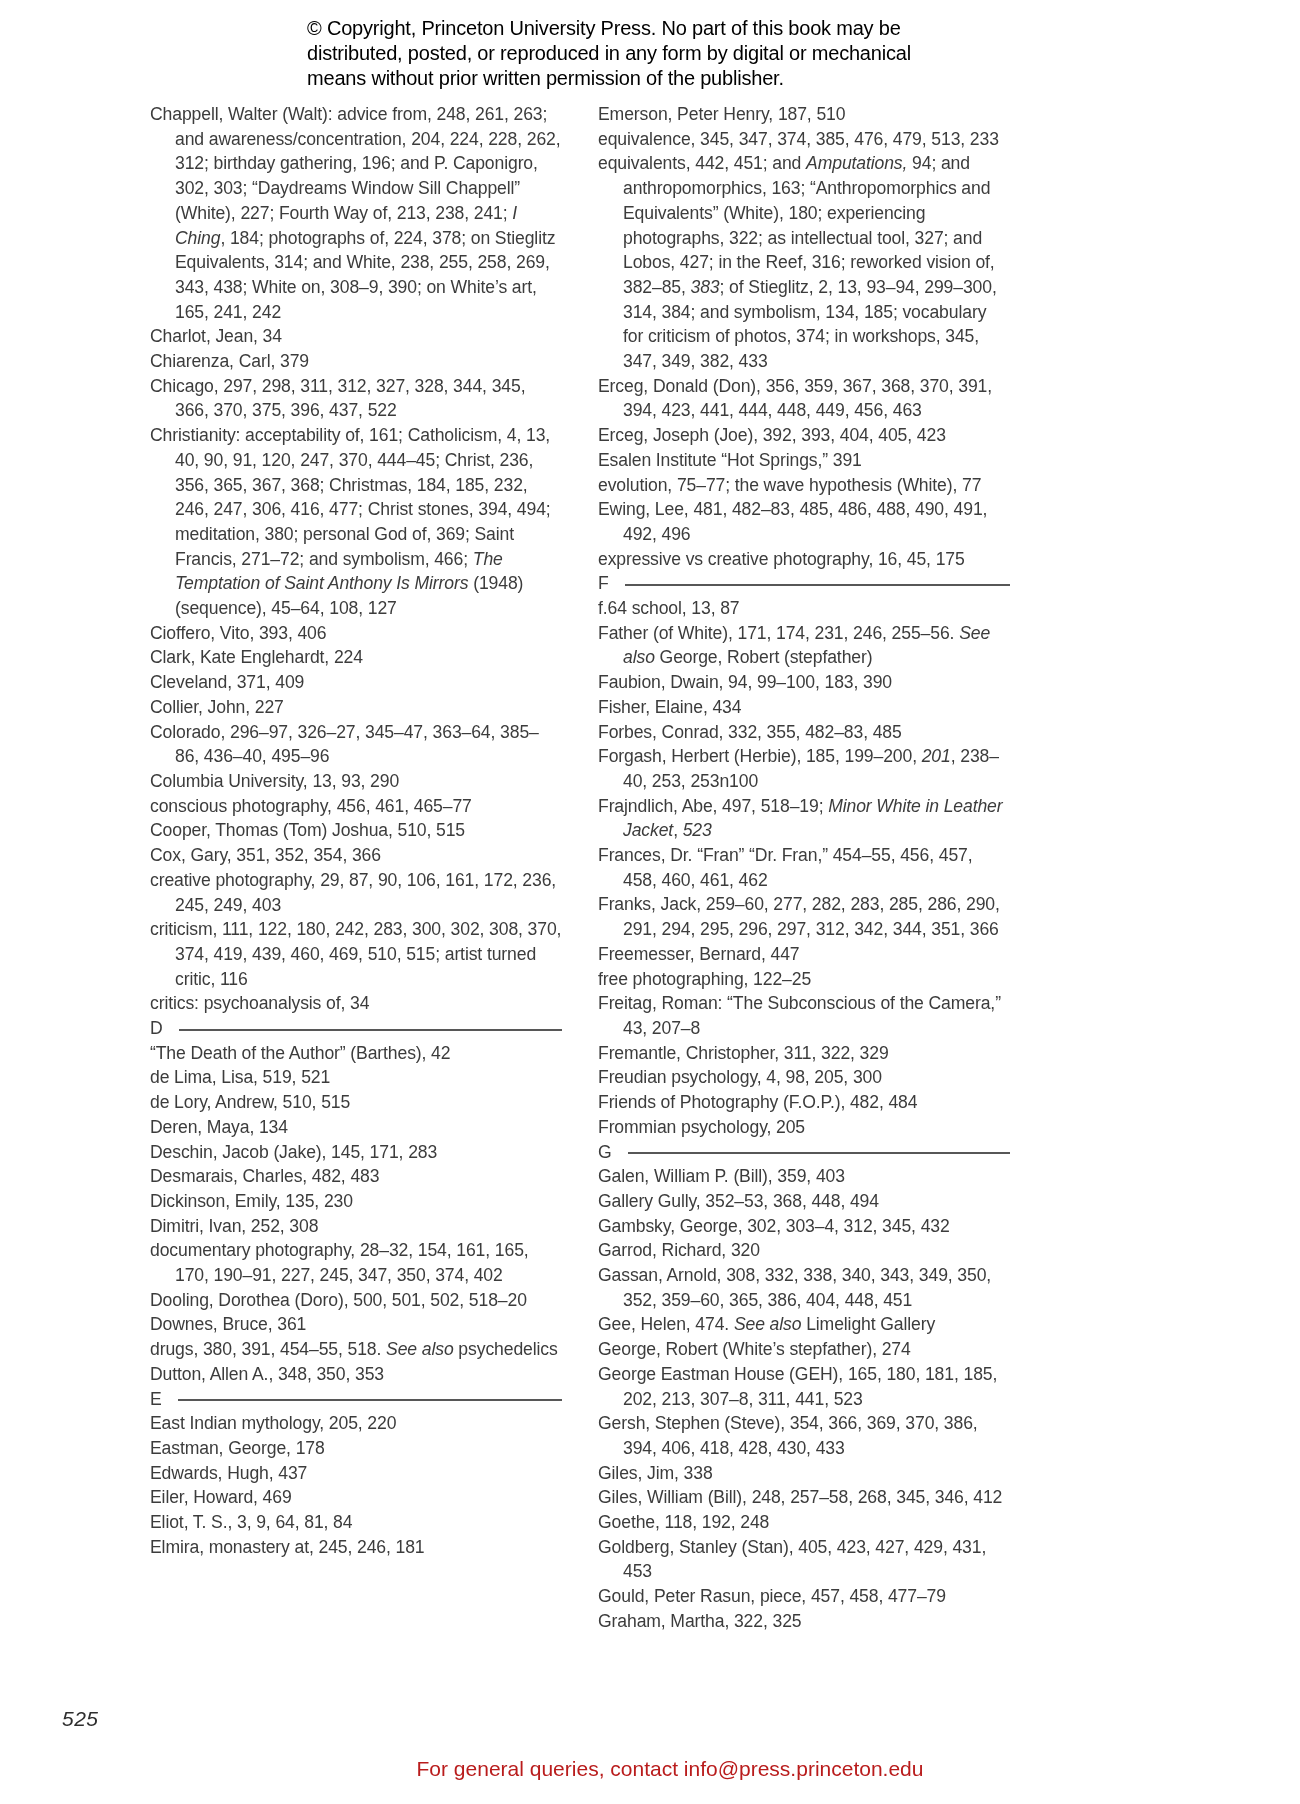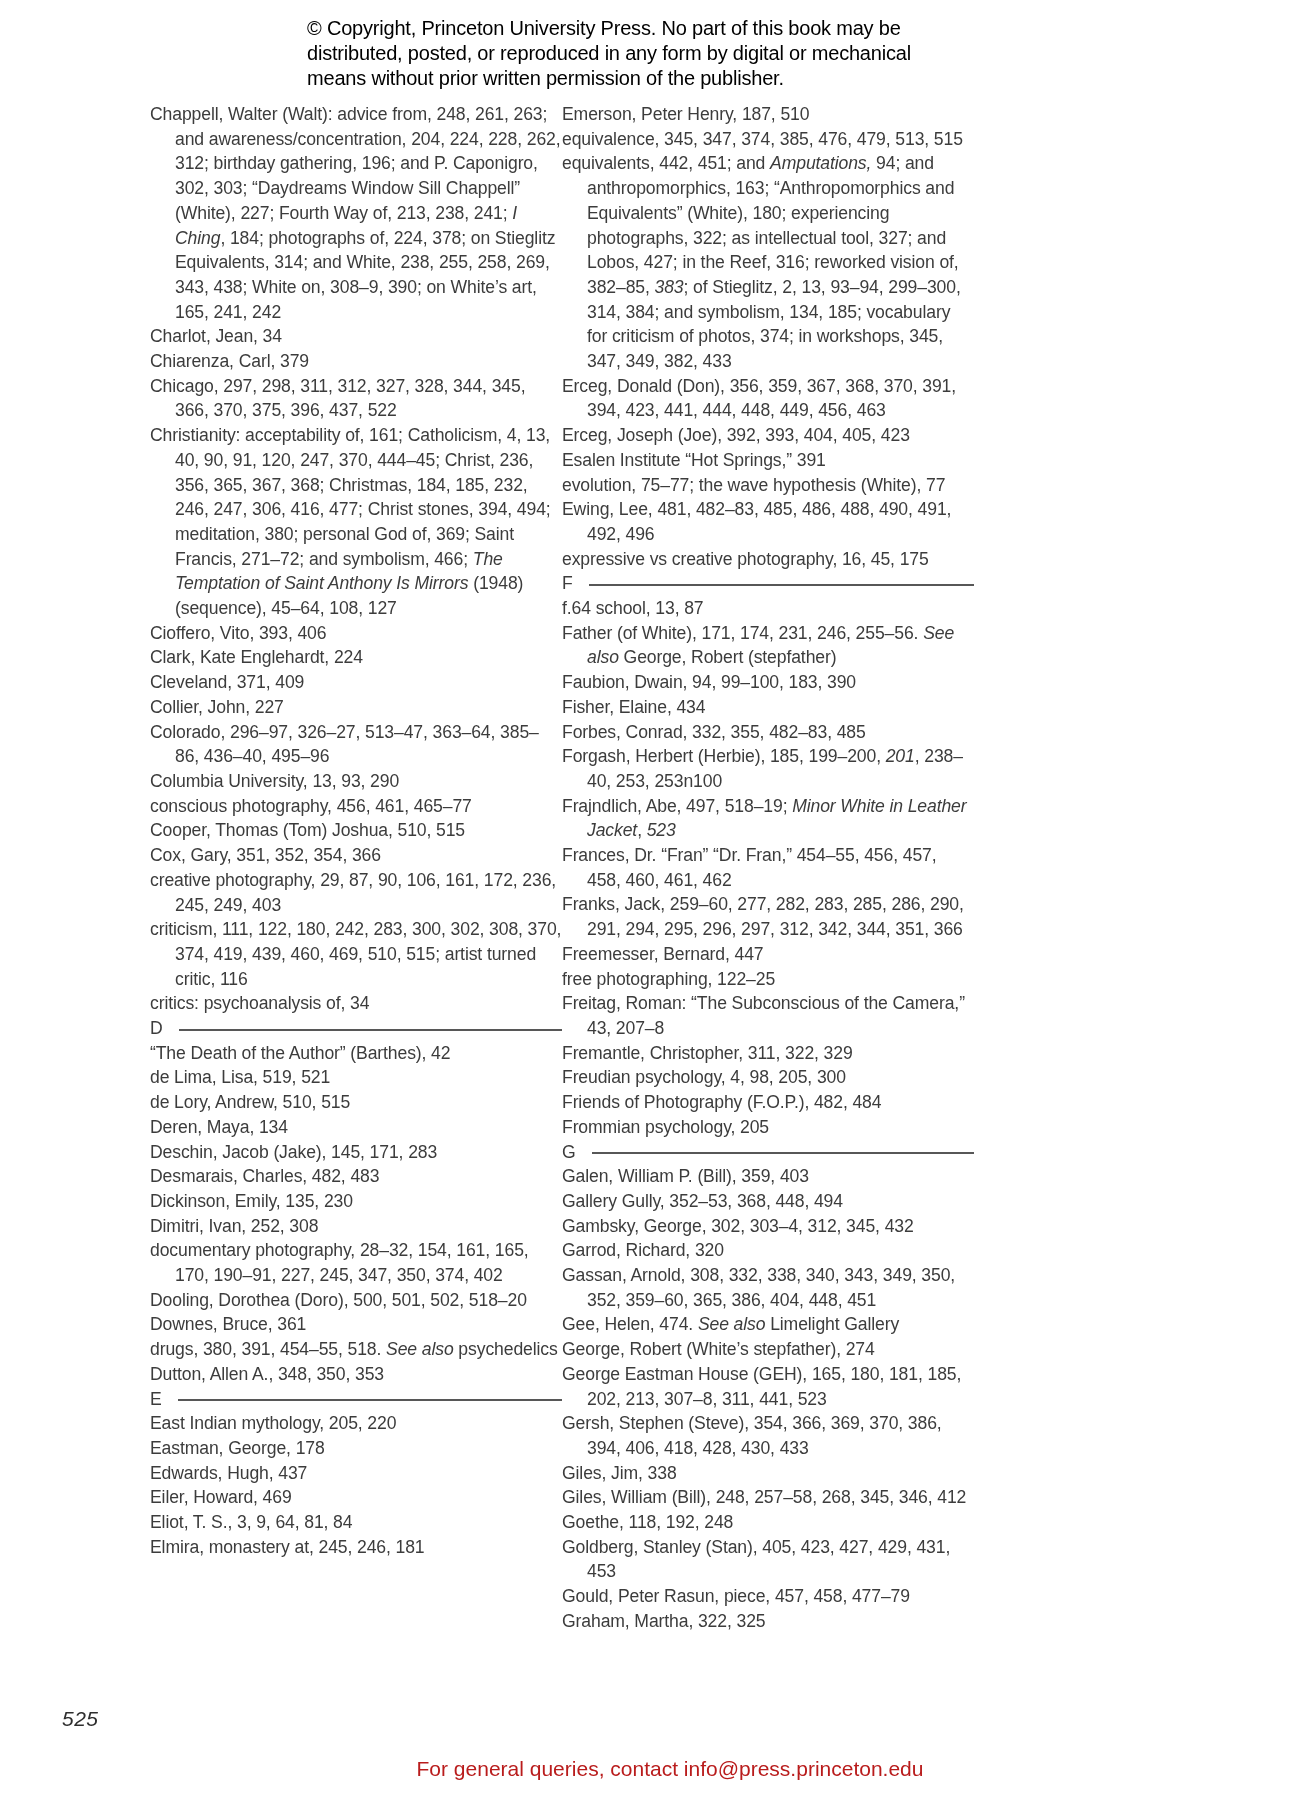--- a/index.html
+++ b/index.html
@@ -6,21 +6,21 @@
   body{
     width:1300px;height:1804px;position:relative;background:#ffffff;
     font-family:"Liberation Sans",sans-serif;
   }
   .copyright{
     position:absolute;left:307px;top:16px;width:700px;
     font-size:20px;line-height:25px;color:#000;
     letter-spacing:-0.2px;
   }
   .index{
-    position:absolute;left:150px;top:102px;display:flex;
+    position:absolute;left:150px;top:102px;display:flex;gap:36px;
   }
   .col{
     width:412px;font-size:17.6px;line-height:24.7px;color:#3c3c3c;
     letter-spacing:-0.12px;
   }
   .entry{padding-left:25px;text-indent:-25px;}
   .entry em{font-style:italic;}
   .section-row{display:flex;align-items:center;height:24.7px;}
   .sec-letter{flex:0 0 auto;}
   .sec-rule{flex:1 1 auto;border-top:2px solid #575757;margin-left:16px;margin-top:3px;}
@@ -47,21 +47,21 @@
   <div class="col" id="col-left">
       <div class="entry"><span>Chappell, Walter (Walt): advice from, 248, 261, 263; and awareness/concentration, 204, 224, 228, 262, 312; birthday gathering, 196; and P. Caponigro, 302, 303; “Daydreams Window Sill Chappell” (White), 227; Fourth Way of, 213, 238, 241; </span><em>I Ching</em><span>, 184; photographs of, 224, 378; on Stieglitz Equivalents, 314; and White, 238, 255, 258, 269, 343, 438; White on, 308–9, 390; on White’s art, 165, 241, 242</span></div>
       <div class="entry"><span>Charlot, Jean, 34</span></div>
       <div class="entry"><span>Chiarenza, Carl, 379</span></div>
       <div class="entry"><span>Chicago, 297, 298, 311, 312, 327, 328, 344, 345, 366, 370, 375, 396, 437, 522</span></div>
       <div class="entry"><span>Christianity: acceptability of, 161; Catholicism, 4, 13, 40, 90, 91, 120, 247, 370, 444–45; Christ, 236, 356, 365, 367, 368; Christmas, 184, 185, 232, 246, 247, 306, 416, 477; Christ stones, 394, 494; meditation, 380; personal God of, 369; Saint Francis, 271–72; and symbolism, 466; </span><em>The Temptation of Saint Anthony Is Mirrors</em><span> (1948) (sequence), 45–64, 108, 127</span></div>
       <div class="entry"><span>Cioffero, Vito, 393, 406</span></div>
       <div class="entry"><span>Clark, Kate Englehardt, 224</span></div>
       <div class="entry"><span>Cleveland, 371, 409</span></div>
       <div class="entry"><span>Collier, John, 227</span></div>
-      <div class="entry"><span>Colorado, 296–97, 326–27, 513–47, 363–64, 385–86, 436–40, 495–96</span></div>
+      <div class="entry"><span>Colorado, 296–97, 326–27, 345–47, 363–64, 385–86, 436–40, 495–96</span></div>
       <div class="entry"><span>Columbia University, 13, 93, 290</span></div>
       <div class="entry"><span>conscious photography, 456, 461, 465–77</span></div>
       <div class="entry"><span>Cooper, Thomas (Tom) Joshua, 510, 515</span></div>
       <div class="entry"><span>Cox, Gary, 351, 352, 354, 366</span></div>
       <div class="entry"><span>creative photography, 29, 87, 90, 106, 161, 172, 236, 245, 249, 403</span></div>
       <div class="entry"><span>criticism, 111, 122, 180, 242, 283, 300, 302, 308, 370, 374, 419, 439, 460, 469, 510, 515; artist turned critic, 116</span></div>
       <div class="entry"><span>critics: psychoanalysis of, 34</span></div>
       <div class="section-row">
         <span class="sec-letter">D</span>
         <span class="sec-rule"></span>
@@ -85,21 +85,21 @@
       </div>
       <div class="entry"><span>East Indian mythology, 205, 220</span></div>
       <div class="entry"><span>Eastman, George, 178</span></div>
       <div class="entry"><span>Edwards, Hugh, 437</span></div>
       <div class="entry"><span>Eiler, Howard, 469</span></div>
       <div class="entry"><span>Eliot, T. S., 3, 9, 64, 81, 84</span></div>
       <div class="entry"><span>Elmira, monastery at, 245, 246, 181</span></div>
     </div>
   <div class="col" id="col-right">
       <div class="entry"><span>Emerson, Peter Henry, 187, 510</span></div>
-      <div class="entry"><span>equivalence, 345, 347, 374, 385, 476, 479, 513, 515</span></div>
+      <div class="entry"><span>equivalence, 345, 347, 374, 385, 476, 479, 513, 233</span></div>
       <div class="entry"><span>equivalents, 442, 451; and </span><em>Amputations,</em><span> 94; and anthropomorphics, 163; “Anthropomorphics and Equivalents” (White), 180; experiencing photographs, 322; as intellectual tool, 327; and Lobos, 427; in the Reef, 316; reworked vision of, 382–85, </span><em>383</em><span>; of Stieglitz, 2, 13, 93–94, 299–300, 314, 384; and symbolism, 134, 185; vocabulary for criticism of photos, 374; in workshops, 345, 347, 349, 382, 433</span></div>
       <div class="entry"><span>Erceg, Donald (Don), 356, 359, 367, 368, 370, 391, 394, 423, 441, 444, 448, 449, 456, 463</span></div>
       <div class="entry"><span>Erceg, Joseph (Joe), 392, 393, 404, 405, 423</span></div>
       <div class="entry"><span>Esalen Institute “Hot Springs,” 391</span></div>
       <div class="entry"><span>evolution, 75–77; the wave hypothesis (White), 77</span></div>
       <div class="entry"><span>Ewing, Lee, 481, 482–83, 485, 486, 488, 490, 491, 492, 496</span></div>
       <div class="entry"><span>expressive vs creative photography, 16, 45, 175</span></div>
       <div class="section-row">
         <span class="sec-letter">F</span>
         <span class="sec-rule"></span>

